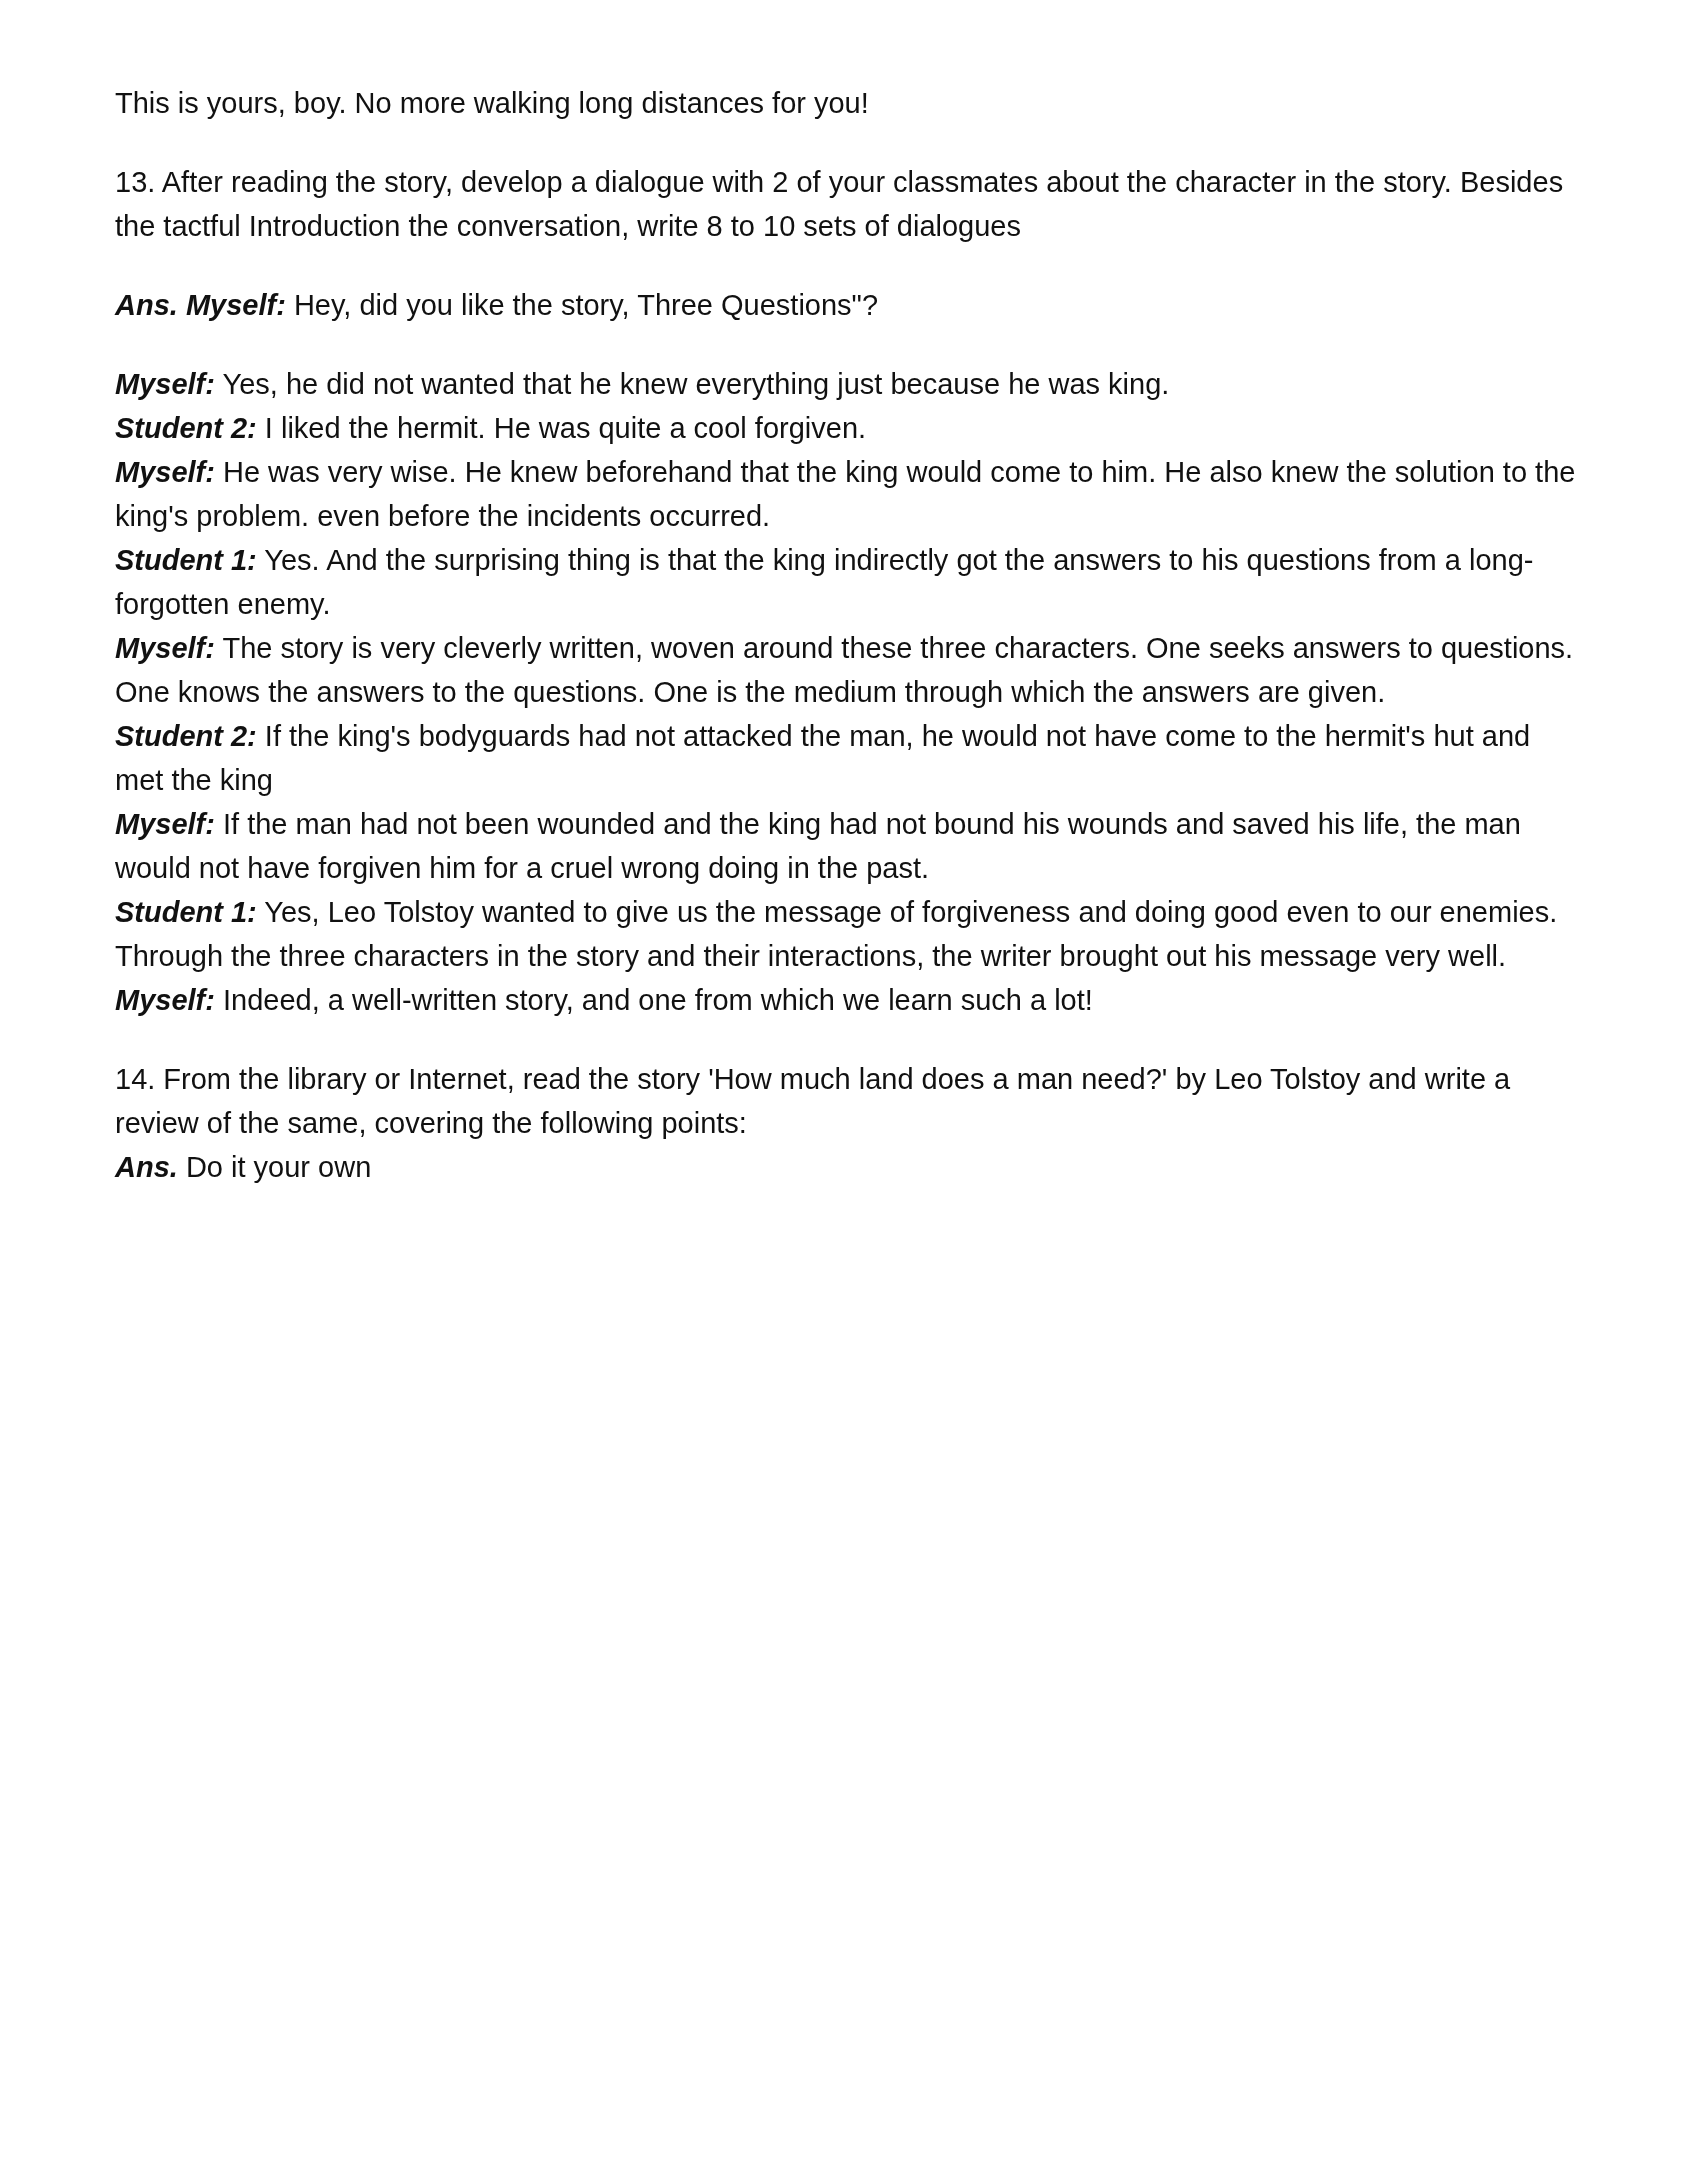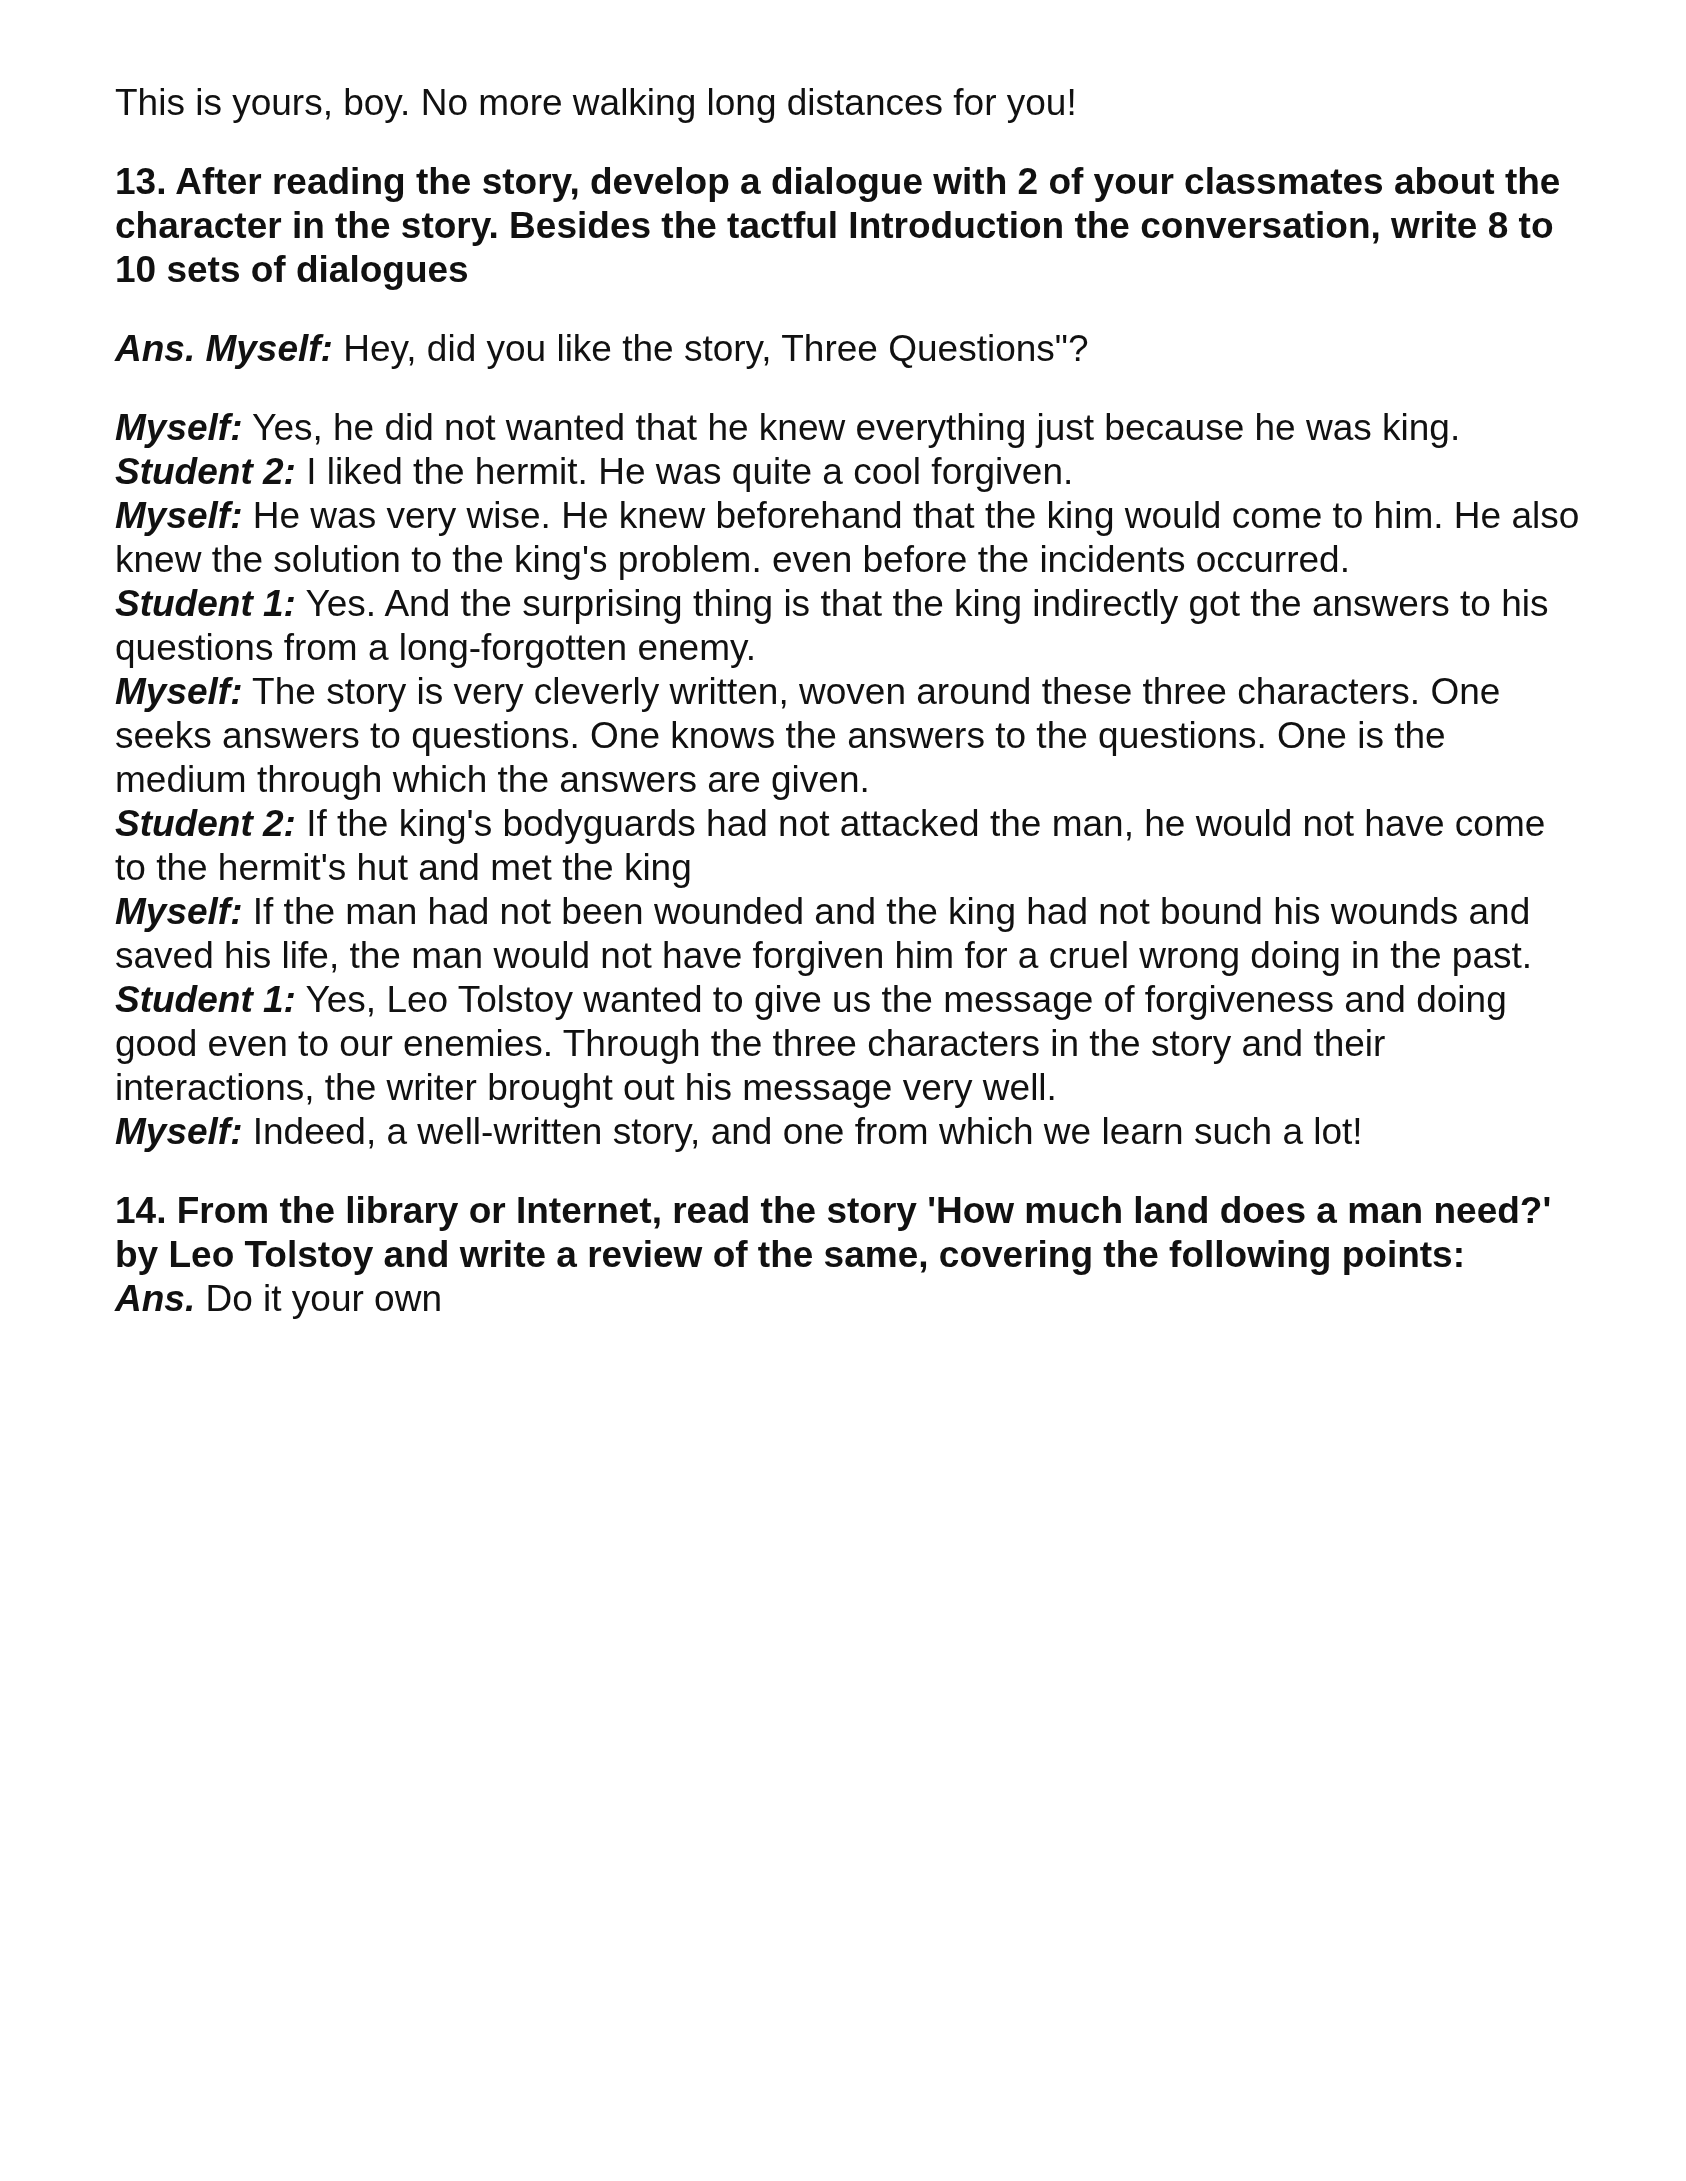--- a/index.html
+++ b/index.html
@@ -1,23 +1,23 @@
 <!DOCTYPE html>
 <html><head>
 <meta charset="utf-8">
 <style>
   html, body { margin: 0; padding: 0; background: #ffffff; }
   body { width: 1686px; height: 2181px; position: relative; overflow: hidden;
          font-family: "Liberation Sans", sans-serif; color: #111111; }
   .page { position: absolute; left: 115px; top: 81px; width: 1465px;
-          font-size: 37px; line-height: 44px; }
+          font-size: 29px; line-height: 44px; }
   p { margin: 0; }
   .gap { height: 35px; }
   b { font-weight: bold; font-style: italic; }
-  .q { font-weight: bold; }
+  .q { font-weight: normal; }
 </style>
 </head>
 <body>
 
 <div class="page">
   <p>This is yours, boy. No more walking long distances for you!</p>
 
   <div class="gap"></div>
   <p class="q">13. After reading the story, develop a dialogue with 2 of your classmates about the character in the story. Besides the tactful Introduction the conversation, write 8 to 10 sets of dialogues</p>
 

